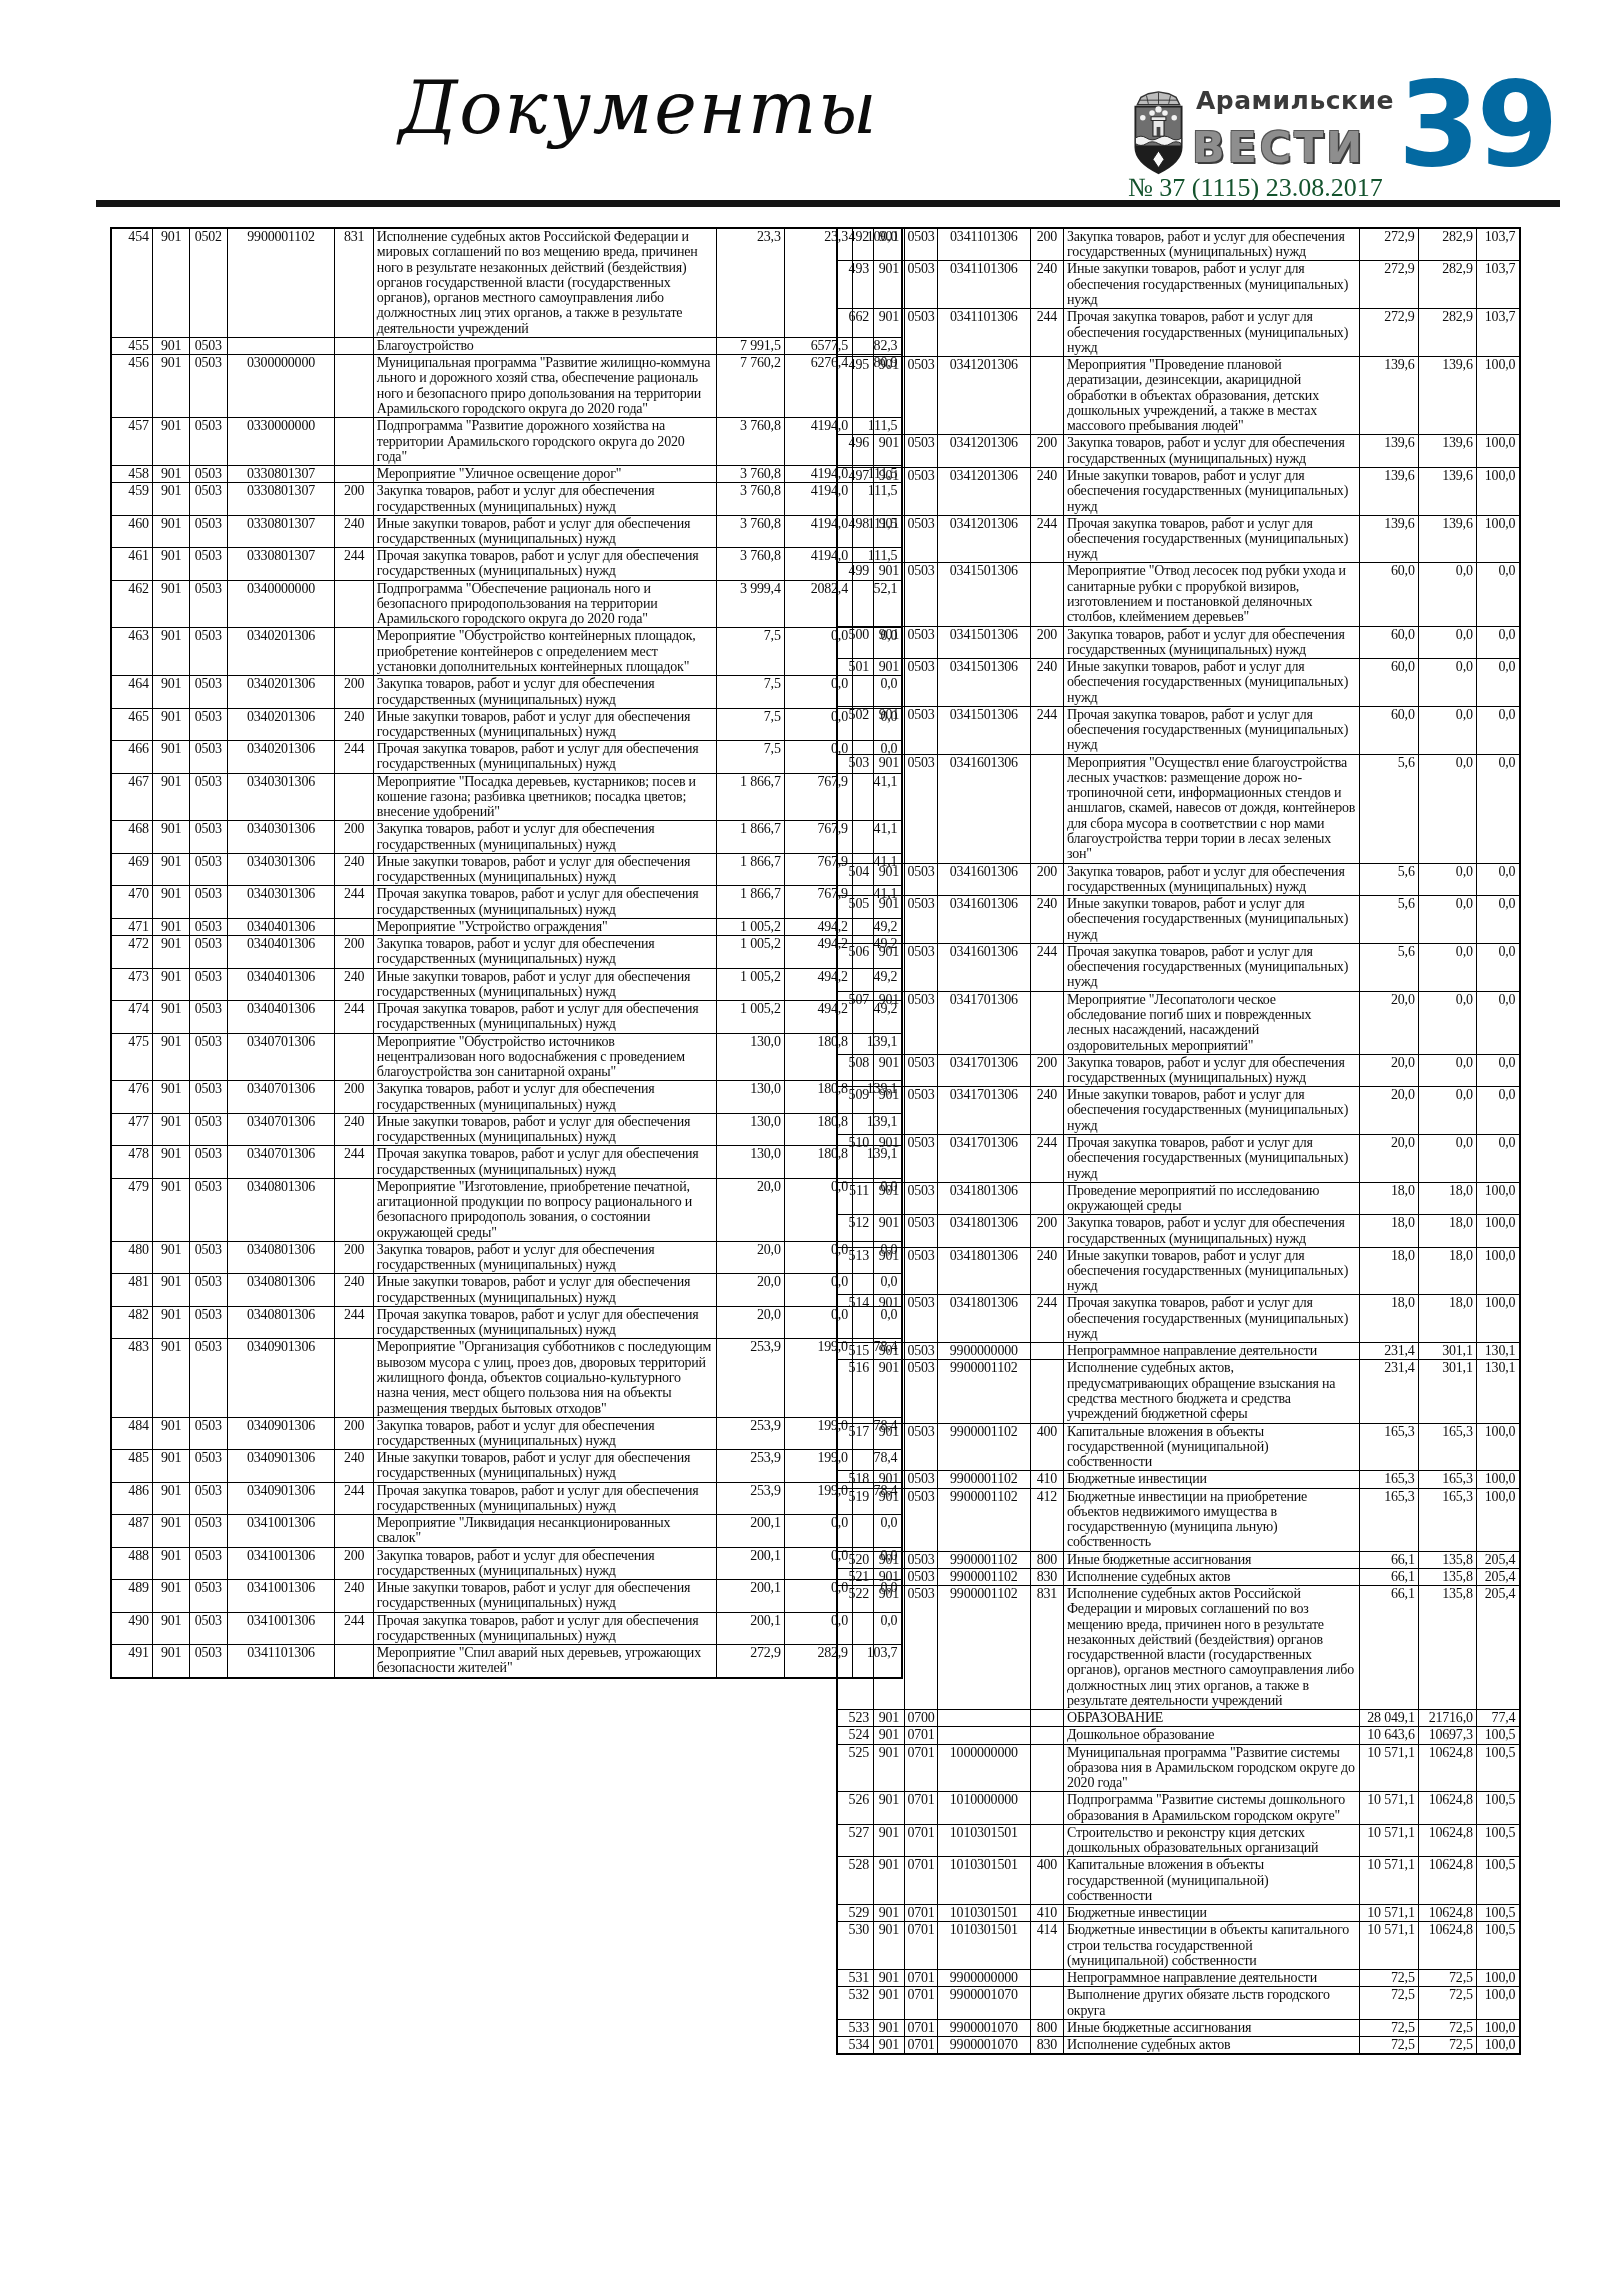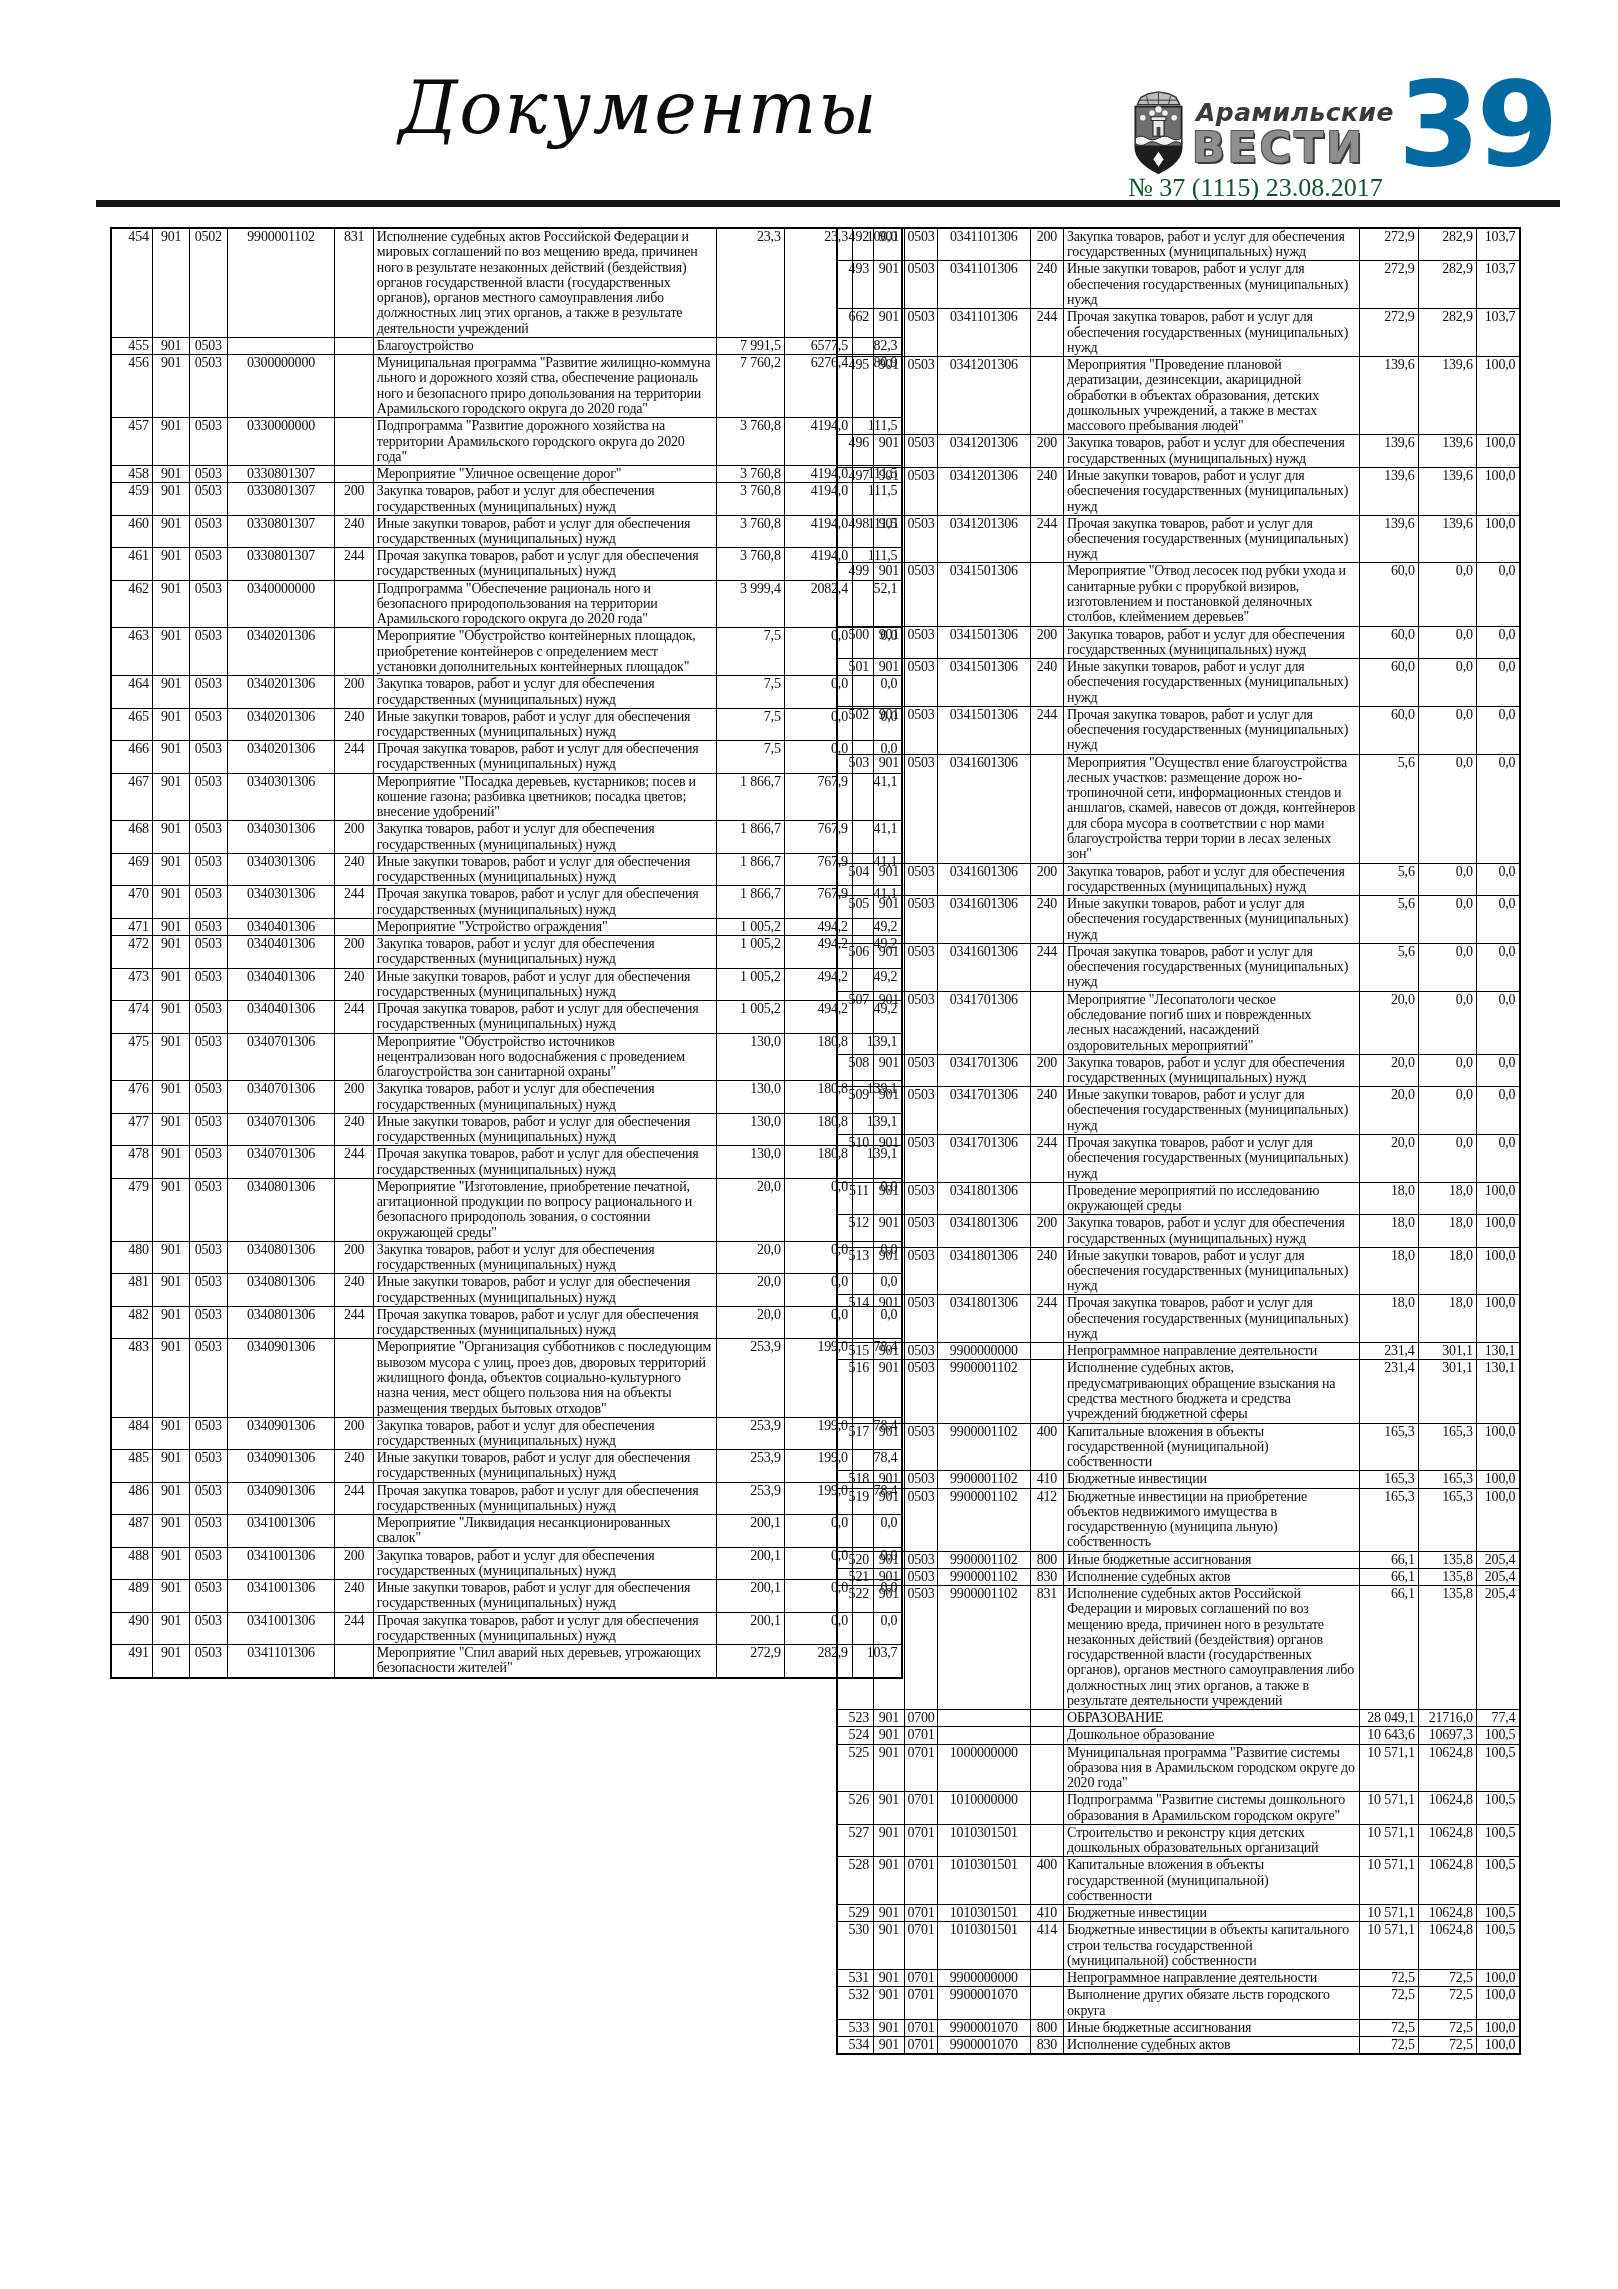--- a/index.html
+++ b/index.html
@@ -16,24 +16,24 @@
     position:absolute;left:367px;top:72px;
     font-family:"DejaVu Serif", serif;
     font-style:italic;font-weight:500;
     font-size:72px;line-height:1;
     letter-spacing:1.8px;color:#0c0c0c;
     white-space:nowrap;
     margin-left:32px;
   }
   .emblem{position:absolute;left:1128px;top:90px;width:61px;height:85px;}
   .brand-top{
-    position:absolute;left:1196px;top:100px;
+    position:absolute;left:1196px;top:88px;
     font-family:"DejaVu Sans", sans-serif;
     font-weight:bold;font-size:25px;line-height:1;
-    color:#3a3a3a;letter-spacing:0.5px;font-style:italic;
+    color:#3a3a3a;letter-spacing:0.5px;
   }
   .brand-bottom{
     position:absolute;left:1192px;top:126px;
     font-family:"DejaVu Sans", sans-serif;
     font-weight:bold;font-size:43px;line-height:1;
     color:#8e8e8e;letter-spacing:2.8px;
     text-shadow:1.8px 1.8px 0 #3c3c3c, -0.9px -0.9px 0 #555, 0.9px -0.9px 0 #555, -0.9px 0.9px 0 #555;
     white-space:nowrap;
   }
   .issue-line{

